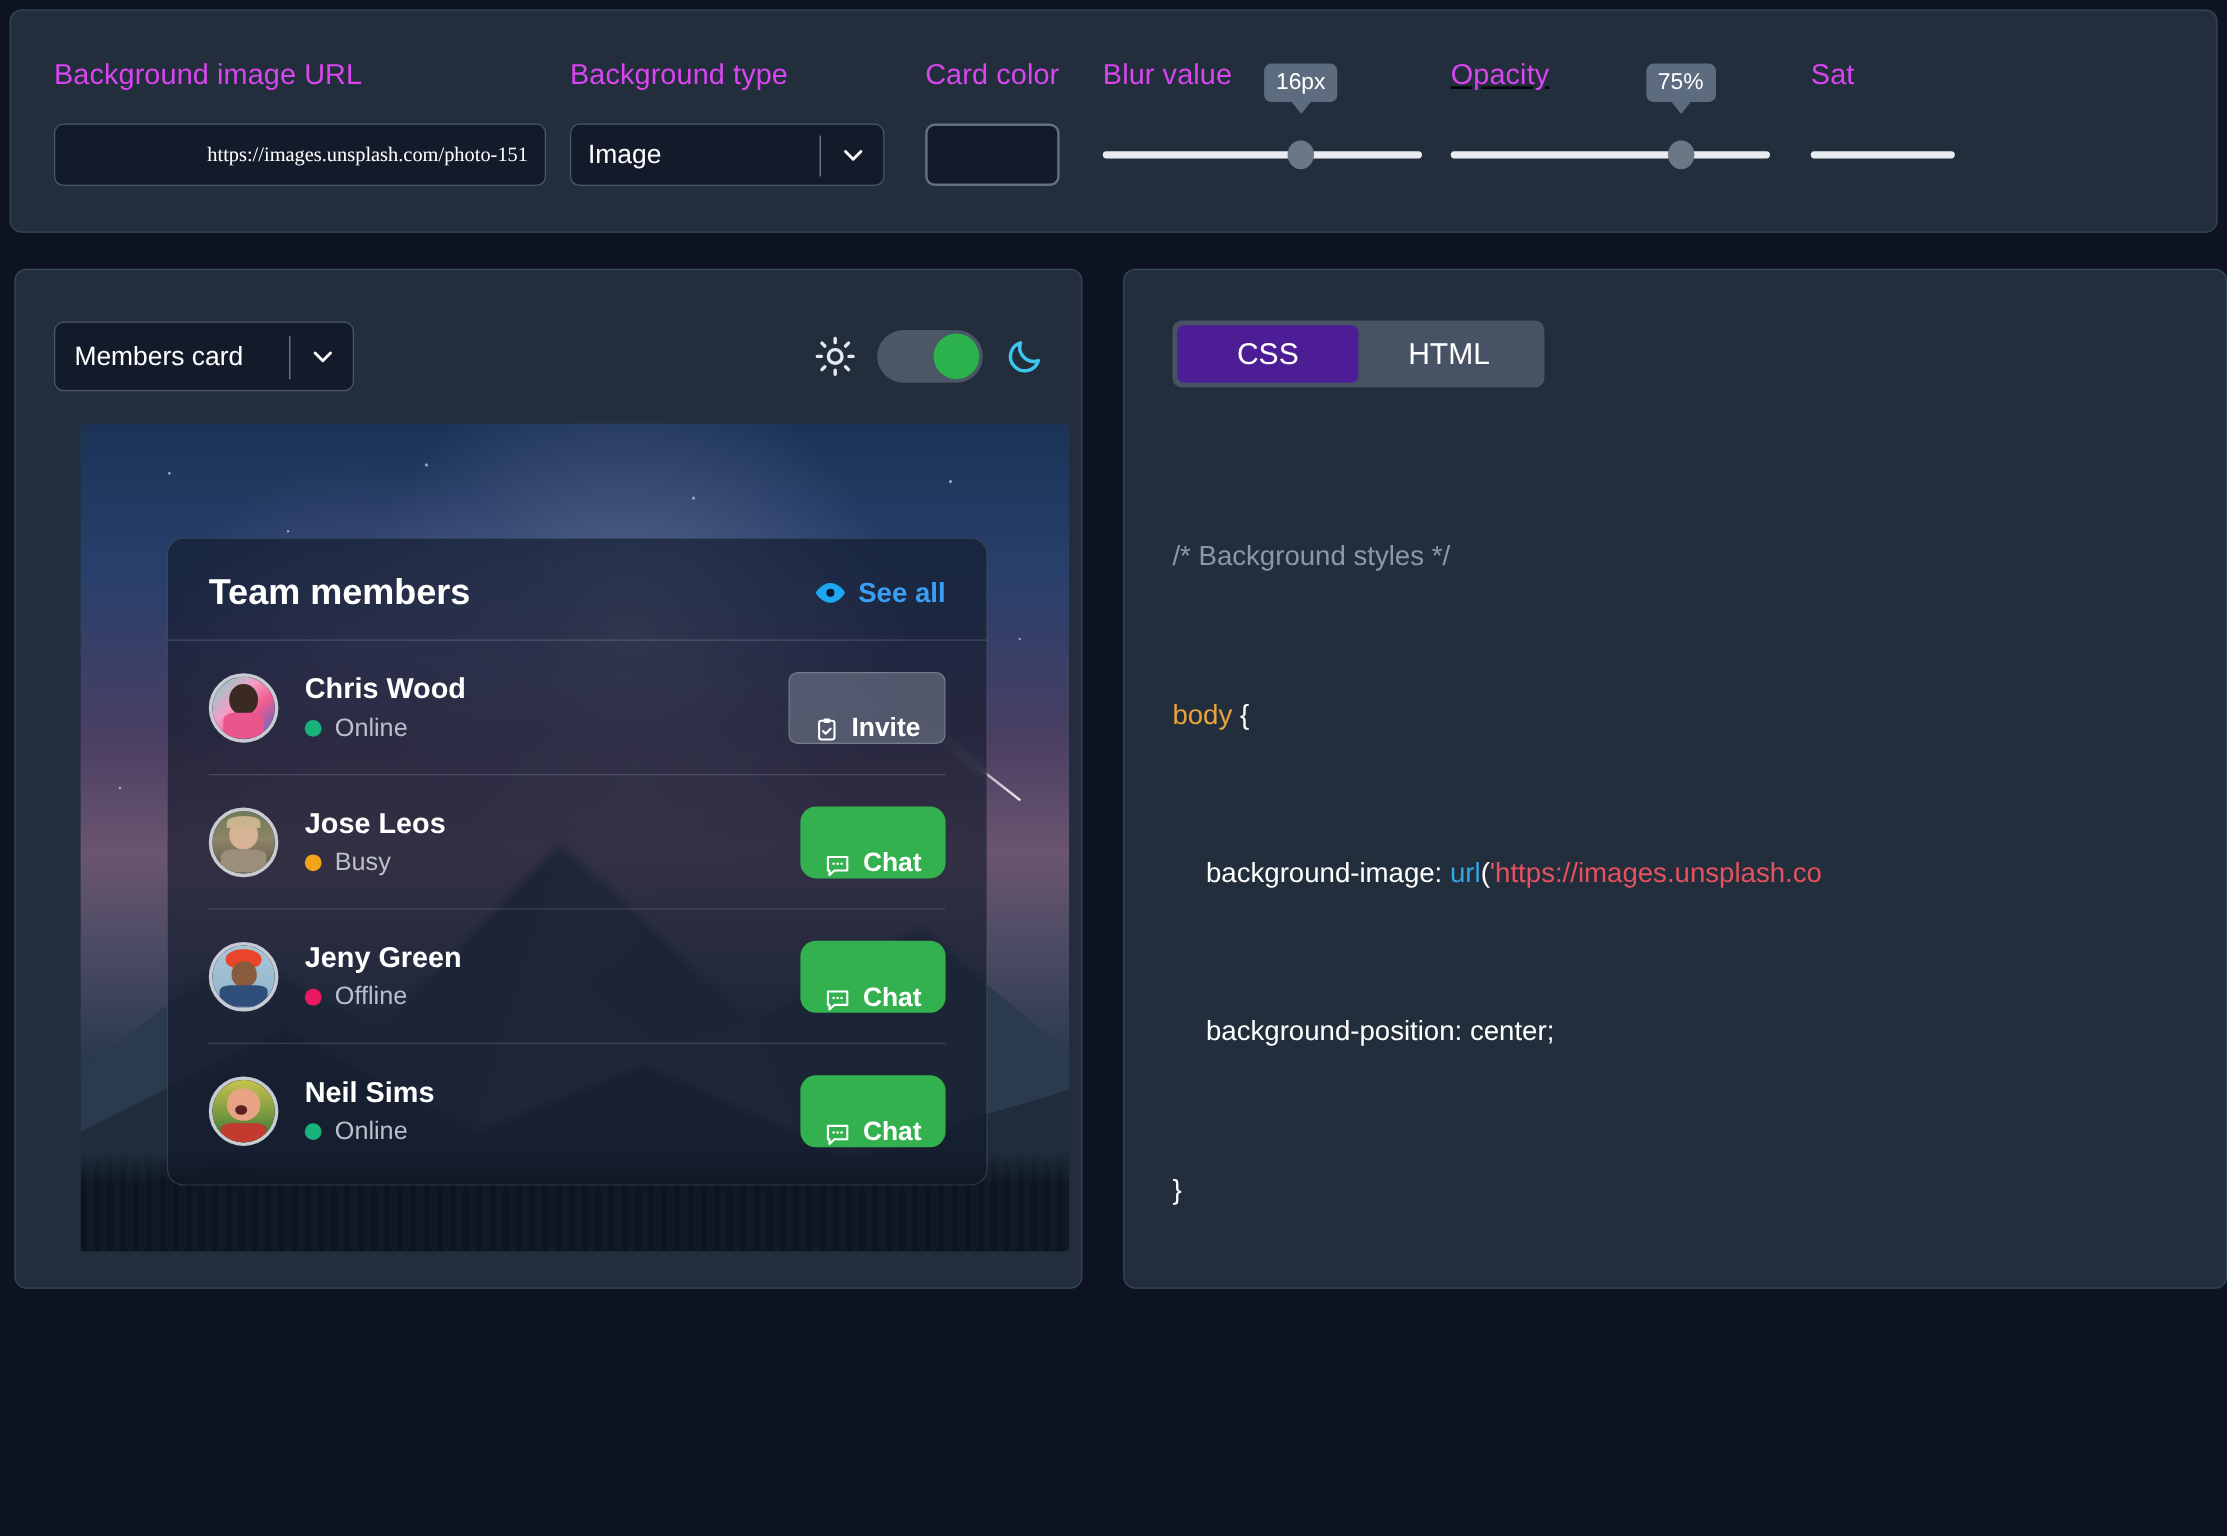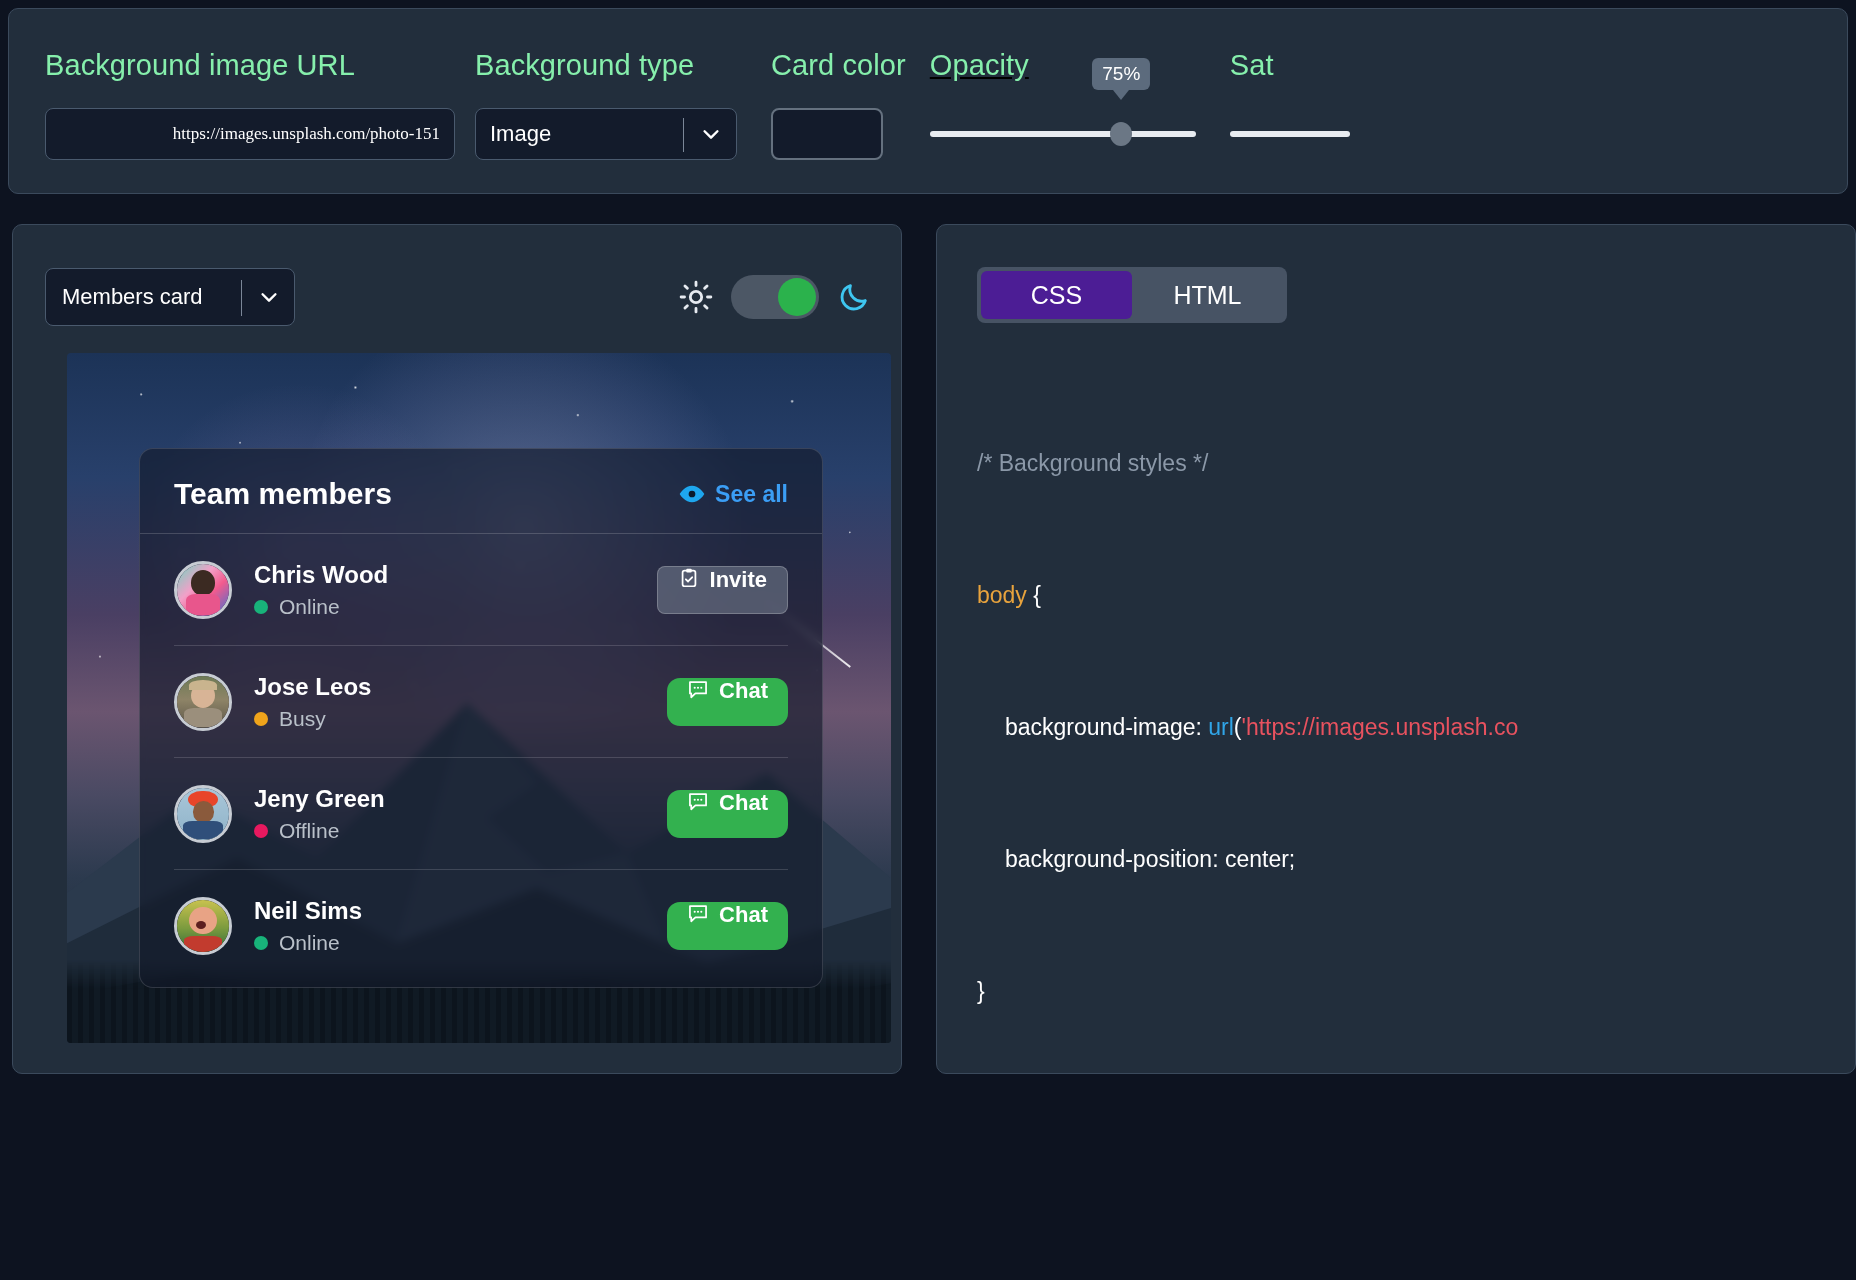--- a/index.html
+++ b/index.html
@@ -14,21 +14,21 @@
   .toolbar {
     position: absolute; left: 8px; top: 8px;
     width: 1840px; height: 186px;
     background: #222e3c;
     border: 1px solid #3b4a5c;
     border-radius: 10px;
     display: flex; align-items: flex-start;
   }
   .tb-field { padding-top: 40px; flex: none; }
   .tb-label {
-    color: #86efac; font-size: 29px; letter-spacing: .1px;
+    color: #d946ef; font-size: 24px; letter-spacing: .1px;
     white-space: nowrap; margin-bottom: 26px;
   }
   .url-input {
     width: 410px; height: 52px;
     background: #131b2b; border: 1px solid #4a5a6e;
     border-radius: 8px; color: #ffffff; font-size: 17px;
     padding: 0 14px; font-family: Liberation Serif, serif;
     outline: none;
     text-align: right;
   }
@@ -159,22 +159,22 @@
   .avatar {
     width: 58px; height: 58px; border-radius: 50%;
     border: 3px solid #c7ccd3; flex: none; margin-right: 22px;
     overflow: hidden; position: relative;
   }
   .m-info { flex: 1; }
   .m-name { color: #ffffff; font-size: 24px; font-weight: bold; margin-bottom: 6px; }
   .m-status { display: flex; align-items: center; gap: 11px; color: #b9c0c9; font-size: 21px; }
   .dot { width: 14px; height: 14px; border-radius: 50%; flex: none; }
   .btn {
-    display: flex; align-items: flex-start; gap: 10px;
-    height: 48px; padding: 0 20px; border-radius: 8px;
+    display: flex; align-items: flex-end; gap: 10px;
+    height: 60px; padding: 0 20px; border-radius: 8px;
     color: #ffffff; font-size: 22px; font-weight: bold;
     border: none; font-family: "Liberation Sans", sans-serif;
     cursor: pointer;
   }
   .btn-invite { background: rgba(120,130,145,0.55); border: 1px solid rgba(255,255,255,0.22); }
   .btn-chat { background: #33b14f; border-radius: 13px; }
 
   
   .tabs {
     position: absolute; left: 40px; top: 42px;
@@ -221,20 +221,28 @@
         <path d="M5 9l7 7 7-7" fill="none" stroke="#ffffff" stroke-width="2.6" stroke-linecap="round" stroke-linejoin="round"></path>
       </svg>
     </div>
   </div>
 
   <div class="tb-field" style="margin-left:34px;">
     <div class="tb-label">Card color</div>
     <div class="swatch"></div>
   </div>
 
+  <div class="tb-field" style="margin-left:36px;">
+    <div class="tb-label">Blur value</div>
+    <div class="slider-wrap">
+      <div class="track"></div>
+      <div class="bubble" style="left:62%;">16px</div>
+      <div class="knob" style="left:calc(62% - 11px);"></div>
+    </div>
+  </div>
 
   <div class="tb-field" style="margin-left:24px;text-decoration:underline;">
     <div class="tb-label">Opacity</div>
     <div class="slider-wrap">
       <div class="track"></div>
       <div class="bubble" style="left:72%;">75%</div>
       <div class="knob" style="left:calc(72% - 11px);"></div>
     </div>
   </div>
 

